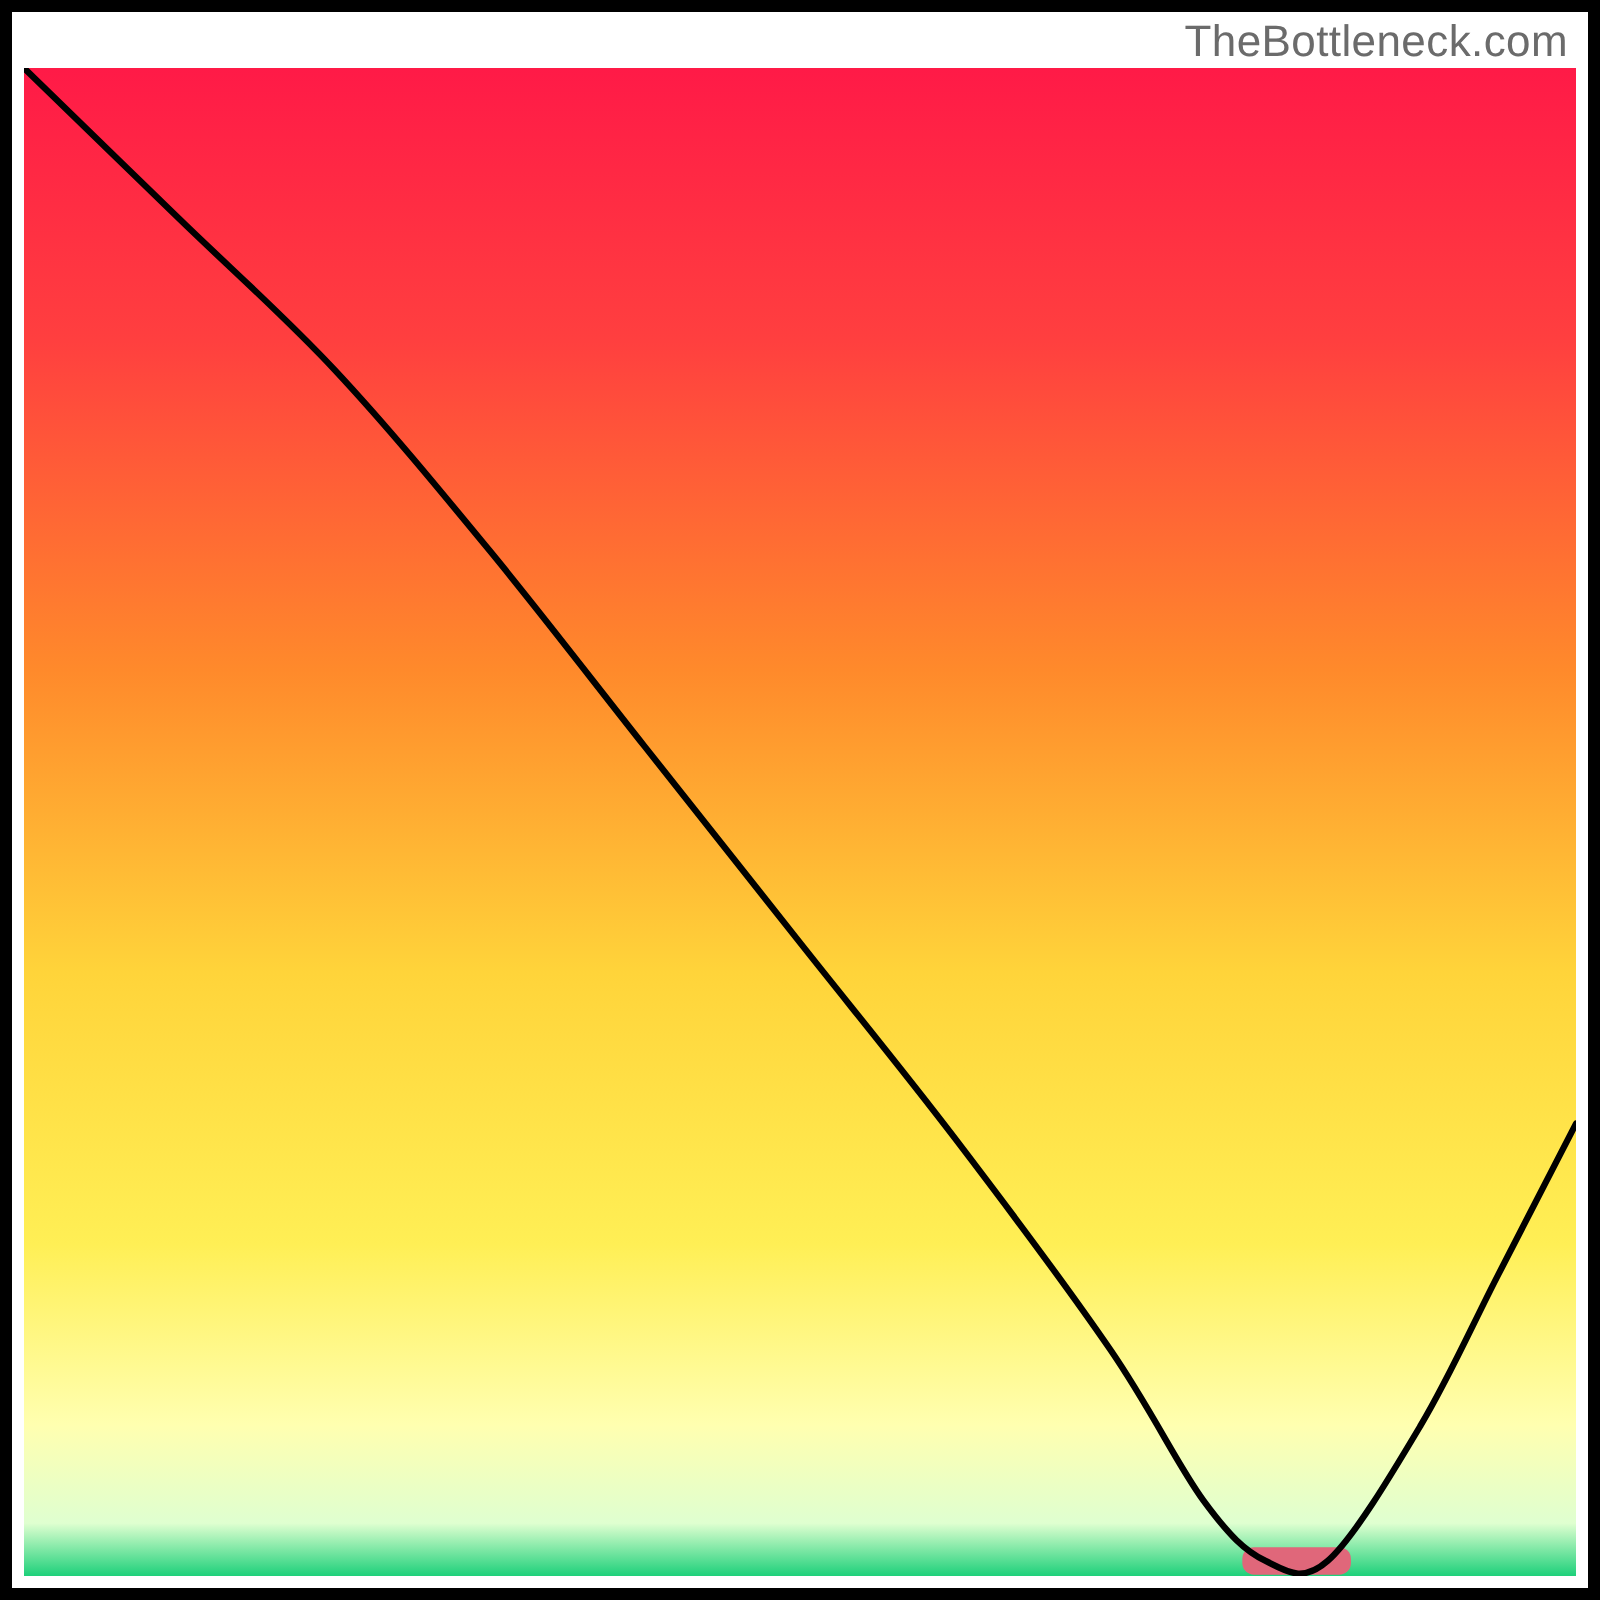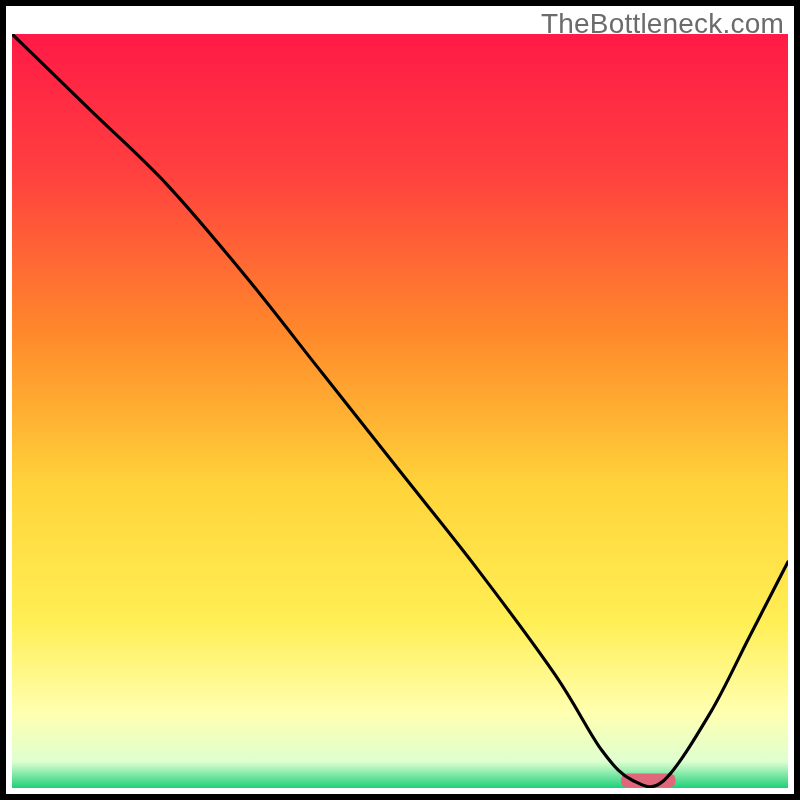--- a/index.html
+++ b/index.html
@@ -14,21 +14,21 @@
   .frame {
     position: absolute;
     inset: 0;
     border: 6px solid #000;
     box-sizing: border-box;
   }
   .watermark {
     position: absolute;
     top: 2px;
     right: 10px;
-    font-size: 28px;
+    font-size: 22px;
     font-weight: 500;
     color: #6b6b6b;
     letter-spacing: 0.2px;
     z-index: 5;
   }
   .plot-area {
     position: absolute;
     left: 6px;
     right: 6px;
     top: 28px;

